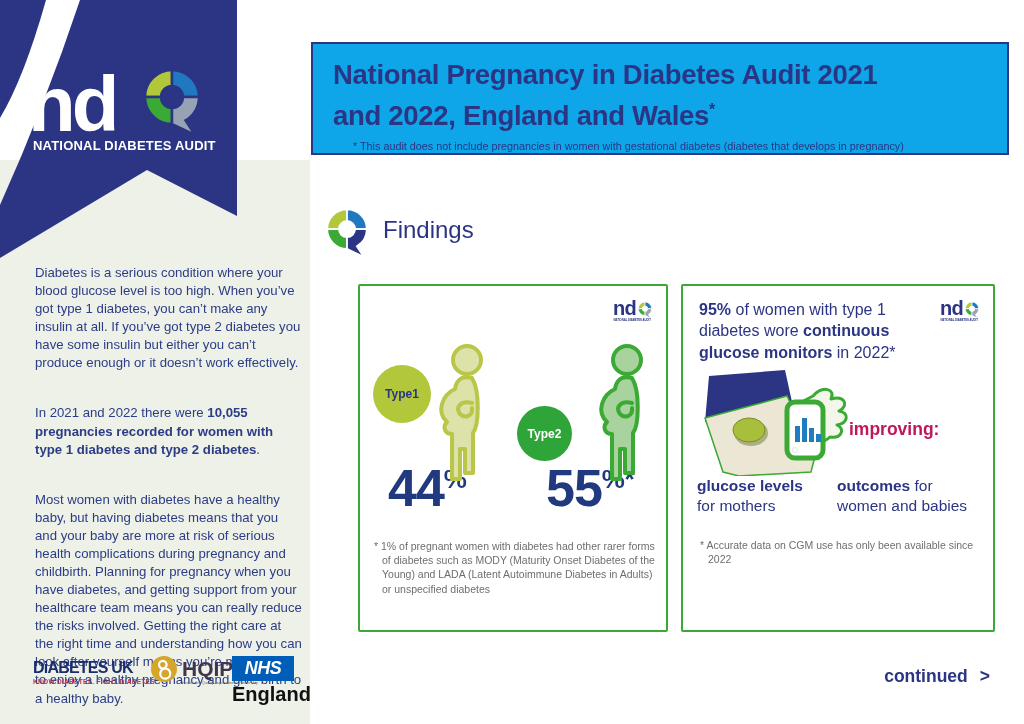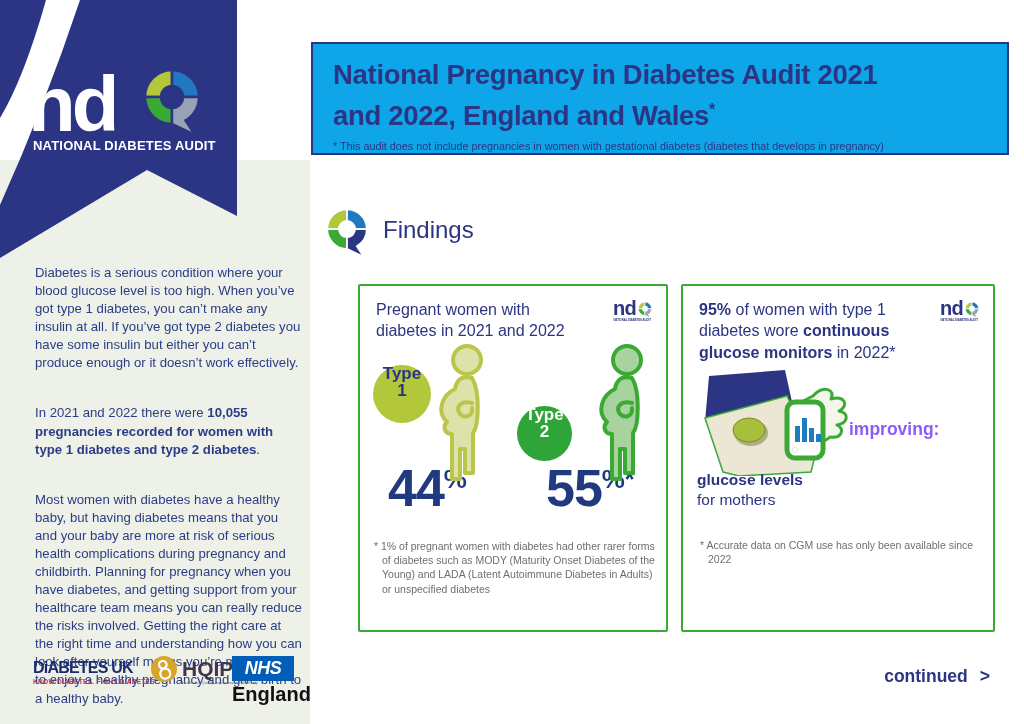--- a/index.html
+++ b/index.html
@@ -18,55 +18,55 @@
 
   
   .sidebar-text { left:35px; top:232px; width:268px; font-size:13.2px; line-height:1.37; color:#2c3c86; }
   .sidebar-text p { margin-bottom:12px;margin-top:32px; }
   .sidebar-text strong { font-weight:bold; }
 
   
   .title-box { left:311px; top:42px; width:698px; height:113px; border:2.5px solid #2b3583; background:#0ea5e9; padding:13px 20px 0 20px; }
   .title-box h1 { font-size:27.5px; line-height:35px; font-weight:bold; color:#2b3583; letter-spacing:-0.3px; }
   .title-box h1 sup { font-size:16px; }
-  .title-footnote { margin-top:7px; font-size:10.8px; color:#2b3583; }
+  .title-footnote { margin-top:7px; font-size:10.8px; color:#2b3583;margin-left:20px; }
 
   
   .findings { left:325px; top:207px; display:flex; align-items:center; gap:14px; }
   .findings-label { font-size:24px; font-weight:normal; color:#2b3583; padding-bottom:8px; }
 
   
   .card { background:#fff; border:2px solid #3aaa35; border-radius:2px; }
   .card-left  { left:358px; top:284px; width:310px; height:348px; }
   .card-right { left:681px; top:284px; width:314px; height:348px; }
   .card-title { position:absolute; left:16px; top:13px; font-size:16px; line-height:1.33; color:#2b3583; }
   .card-title .line { display:block; }
   .mini-logo { position:absolute; right:13px; top:13px; width:40px; height:25px; }
 
-  .type-badge { position:absolute; border-radius:50%; display:flex; flex-direction:column; align-items:center; justify-content:flex-start;
-                font-weight:bold; font-size:17px; line-height:1.0; z-index:2; }
+  .type-badge { position:absolute; border-radius:50%; display:flex; flex-direction:row; align-items:center; justify-content:center;
+                font-weight:bold; font-size:12px; line-height:1.0; z-index:2; }
   .badge-1 { left:13px; top:79px; width:58px; height:58px; background:#b3c73b; color:#2b3583; }
   .badge-2 { left:157px; top:120px; width:55px; height:55px; background:#2fa438; color:#ffffff; }
   .fig { position:absolute; z-index:1; }
   .fig-1 { left:66px; top:57px; }
   .fig-2 { left:226px; top:57px; }
 
   .big-val { position:absolute; color:#21397f; font-weight:bold; line-height:1; }
   .val-1 { left:28px; top:176px; }
   .val-2 { left:186px; top:176px; }
   .big-val .num { font-size:52px; letter-spacing:-1px; }
   .big-val .unit { font-size:26px; vertical-align:18px; letter-spacing:-0.5px; }
 
   .foot-note { position:absolute; font-size:10.5px; line-height:1.35; color:#6c6e71; padding-left:8px; text-indent:-8px; }
   .fn-left  { left:14px; top:253px; width:282px; }
   .fn-right { left:17px; top:252px; width:280px; }
 
   .cgm-illo { position:absolute; left:12px; top:82px; }
-  .improving { position:absolute; left:166px; top:133px; font-size:17.5px; font-weight:bold; color:#8b5cf6; }
-  .cols { position:absolute; left:14px; top:184px; display:flex; gap:22px; font-size:15.5px; line-height:1.32; color:#2b3583; }
+  .improving { position:absolute; left:166px; top:133px; font-size:17.5px; font-weight:bold; color:#be185d; }
+  .cols { position:absolute; left:14px; top:190px; display:flex; gap:22px; font-size:15.5px; line-height:1.32; color:#2b3583; }
   .col-1 { width:118px; } .col-2 { width:150px; }
 
   
   .duk-logo { left:33px; top:659px; }
   .duk-name { font-size:16px; font-weight:800; color:#1c2d6e; letter-spacing:-0.8px; }
   .duk-tag  { margin-top:1px; font-size:6.6px; font-weight:bold; color:#c23349; letter-spacing:0.25px; }
 
   .hqip-logo { left:150px; top:655px; display:flex; align-items:flex-start; gap:4px; }
   .hqip-text { display:flex; flex-direction:column; }
   .hqip-name { font-size:21px; font-weight:bold; color:#40354d; line-height:1; margin-top:3px; }
@@ -119,24 +119,20 @@
   <svg width="44" height="53" viewBox="-30 -30 60 72">
     <path d="M-27,0 A27,27 0 0 1 0,-27 L0,-11 A11,11 0 0 0 -11,0 Z" fill="#b3c73b" stroke="#ffffff" stroke-width="2.5"></path>
     <path d="M0,-27 A27,27 0 0 1 27,0 L11,0 A11,11 0 0 0 0,-11 Z" fill="#2079c0" stroke="#ffffff" stroke-width="2.5"></path>
     <path d="M0,27 A27,27 0 0 1 -27,0 L-11,0 A11,11 0 0 0 0,11 Z" fill="#3aaa35" stroke="#ffffff" stroke-width="2.5"></path>
     <path d="M27,0 L11,0 A11,11 0 0 1 0,11 L0,27 L1.2,27.6 L23,38 L13.5,23.4 A27,27 0 0 0 27,0 Z" fill="#2b3583" stroke="#ffffff" stroke-width="2.5"></path>
   </svg>
   <div class="findings-label">Findings</div>
 </div>
 
 <div class="abs card card-left">
-  <div class="card-title" style="width:225px;">
-    <span class="line">Pregnant women with</span>
-    <span class="line">diabetes in 2021 and 2022</span>
-  </div>
 
   <svg class="mini-logo" viewBox="0 0 100 62">
     <text x="0" y="40" font-size="50" font-weight="bold" fill="#2b3583" letter-spacing="-2">nd</text>
     <g transform="translate(80,24) scale(0.62)">
       <path d="M-27,0 A27,27 0 0 1 0,-27 L0,-11 A11,11 0 0 0 -11,0 Z" fill="#b3c73b" stroke="#ffffff" stroke-width="3"></path>
       <path d="M0,-27 A27,27 0 0 1 27,0 L11,0 A11,11 0 0 0 0,-11 Z" fill="#2079c0" stroke="#ffffff" stroke-width="3"></path>
       <path d="M0,27 A27,27 0 0 1 -27,0 L-11,0 A11,11 0 0 0 0,11 Z" fill="#3aaa35" stroke="#ffffff" stroke-width="3"></path>
       <path d="M27,0 L11,0 A11,11 0 0 1 0,11 L0,27 L1.2,27.6 L23,38 L13.5,23.4 A27,27 0 0 0 27,0 Z" fill="#97a3b4" stroke="#ffffff" stroke-width="3"></path>
     </g>
     <text x="1" y="55" font-size="7" font-weight="bold" fill="#2b3583" letter-spacing="-0.1">NATIONAL DIABETES AUDIT</text>
@@ -197,20 +193,24 @@
     <rect x="121" y="66" width="5" height="8" fill="#1e7cc0"></rect>
     <circle cx="100" cy="82" r="2.5" fill="#ffffff" stroke="#d9ead4" stroke-width="1"></circle>
   </svg>
   <div class="improving">improving:</div>
 
   <div class="cols">
     <div class="col-1">
       <strong>glucose levels</strong><br>
       <span>for mothers</span>
     </div>
+    <div class="col-2">
+      <strong>outcomes</strong><span> for</span><br>
+      <span>women and babies</span>
+    </div>
   </div>
 
   <div class="foot-note fn-right">* Accurate data on CGM use has only been available since 2022</div>
 </div>
 
 <div class="abs duk-logo">
   <div class="duk-name">DiABETES UK</div>
   <div class="duk-tag">KNOW DIABETES. FIGHT DIABETES.</div>
 </div>
 

